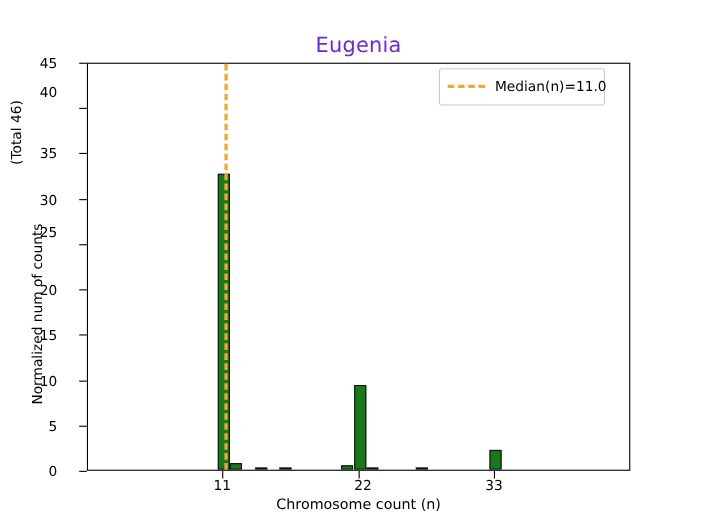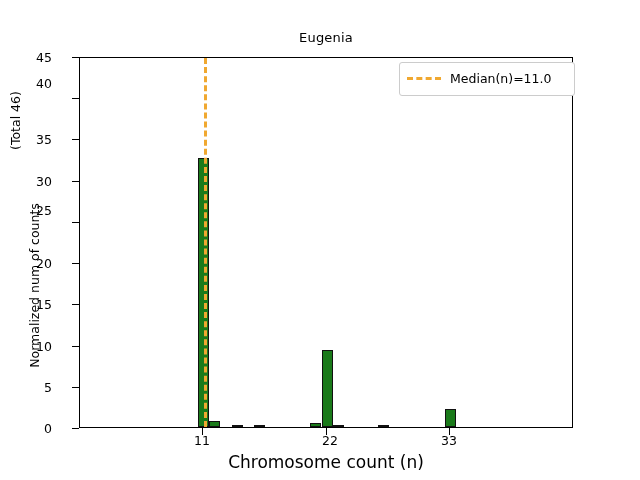--- a/index.html
+++ b/index.html
@@ -22,22 +22,22 @@
     height: 480px;
     background: #ffffff;
   }
   
   #chart-title {
     position: absolute;
     left: 79px;
     top: 30px;
     width: 494px;
     text-align: center;
-    font-size: 13px;
-    color: #000000;
+    font-size: 19px;
+    color: #6d28d9;
     letter-spacing: 0.2px;
   }
   
   #plot-area {
     position: absolute;
     left: 79px;
     top: 57px;
     width: 494px;
     height: 371px;
     border: 1.3px solid #000000;
@@ -96,21 +96,21 @@
     height: 7px;
     width: 0;
     border-left: 1.3px solid #000;
   }
   #xlabel {
     position: absolute;
     left: 79px;
     top: 452px;
     width: 494px;
     text-align: center;
-    font-size: 17px;
+    font-size: 13px;
     color: #000;
   }
   
   #ylabel-main {
     position: absolute;
     left: -96px;
     top: 278px;
     width: 260px;
     text-align: center;
     font-size: 12.5px;
@@ -127,21 +127,21 @@
     font-size: 12.5px;
     color: #000;
     transform: rotate(-90deg);
     transform-origin: center center;
   }
   
   #legend {
     position: absolute;
     left: 399px;
     top: 62px;
-    width: 176px;
+    width: 151px;
     padding: 6px 7px 7px 7px;
     box-sizing: border-box;
     border: 1px solid #cccccc;
     border-radius: 3px;
     background: #ffffff;
   }
   .legend-row {
     display: flex;
     align-items: center;
     height: 19px;

